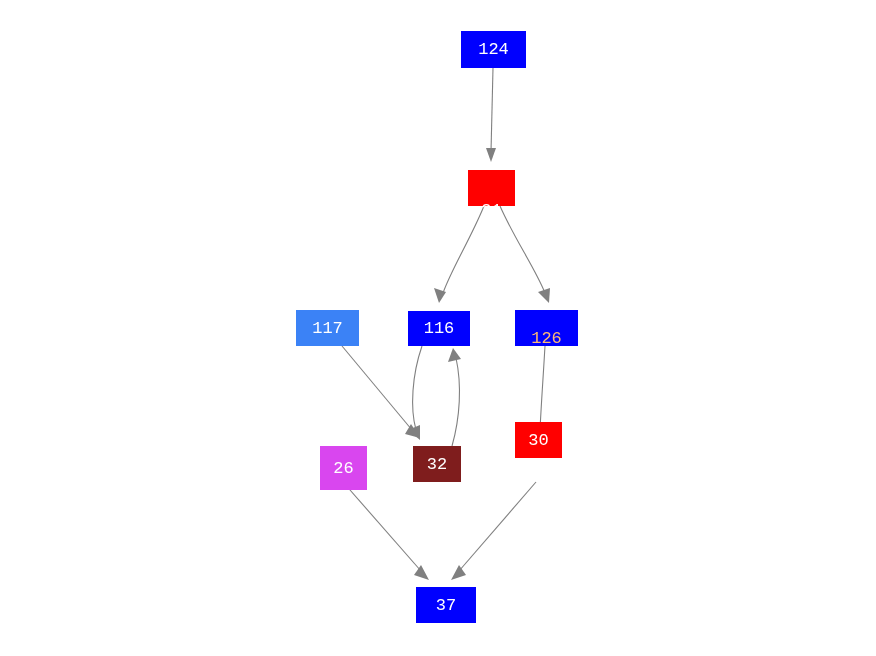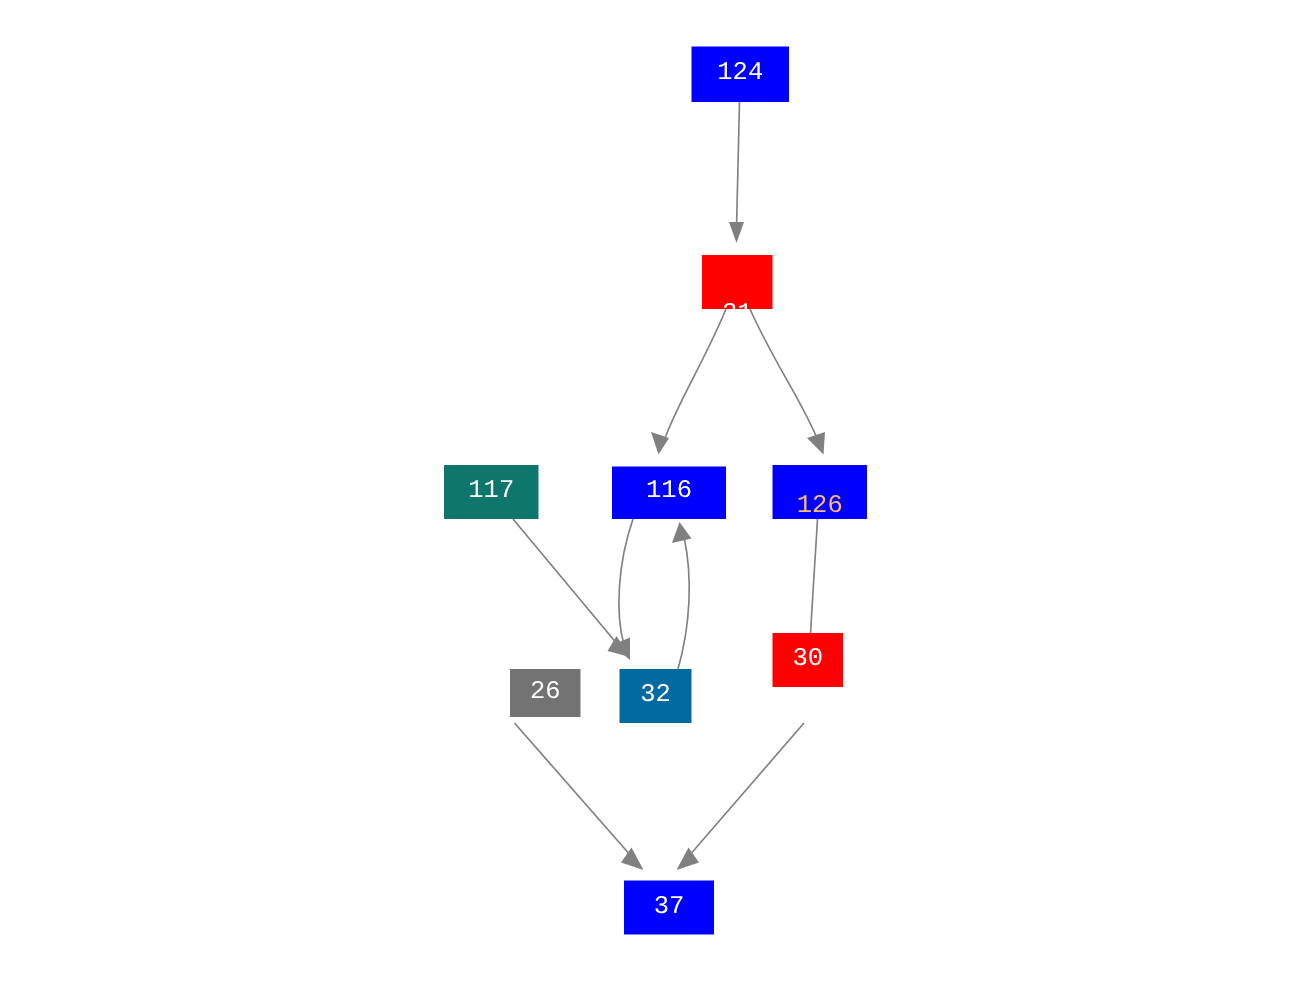--- a/index.html
+++ b/index.html
@@ -96,33 +96,33 @@
       </g>
     </svg>
 
   <div id="node-layer">
       <div class="node" style="left: 461px; top: 31px; width: 65px; height: 37px; background: rgb(0, 0, 255);">
         <span class="node-label" style="color: rgb(255, 255, 255);">124</span>
       </div>
       <div class="node" style="left: 468px; top: 170px; width: 47px; height: 36px; background: rgb(255, 0, 0);">
         <span class="node-label" style="color: rgb(255, 255, 255); margin-top: 44px;">31</span>
       </div>
-      <div class="node" style="left: 296px; top: 310px; width: 63px; height: 36px; background: #0f766e;">
+      <div class="node" style="left: 296px; top: 310px; width: 63px; height: 36px; background: #3b82f6;">
         <span class="node-label" style="color: rgb(255, 255, 255);">117</span>
       </div>
-      <div class="node" style="left: 408px; top: 311px; width: 76px; height: 35px; background: rgb(0, 0, 255);">
+      <div class="node" style="left: 408px; top: 311px; width: 62px; height: 35px; background: rgb(0, 0, 255);">
         <span class="node-label" style="color: rgb(255, 255, 255);">116</span>
       </div>
       <div class="node" style="left: 515px; top: 310px; width: 63px; height: 36px; background: rgb(0, 0, 255);">
         <span class="node-label" style="color: #fdba74; margin-top: 20px;">126</span>
       </div>
-      <div class="node" style="left: 320px; top: 446px; width: 47px; height: 32px; background: #737373; margin-left: 20px;">
+      <div class="node" style="left: 320px; top: 446px; width: 47px; height: 44px; background: #d946ef;">
         <span class="node-label" style="color: rgb(255, 255, 255);">26</span>
       </div>
-      <div class="node" style="left: 413px; top: 446px; width: 48px; height: 36px; background: #0369a1;">
+      <div class="node" style="left: 413px; top: 446px; width: 48px; height: 36px; background: #7f1d1d;">
         <span class="node-label" style="color: rgb(255, 255, 255);">32</span>
       </div>
       <div class="node" style="left: 515px; top: 422px; width: 47px; height: 36px; background: rgb(255, 0, 0);">
         <span class="node-label" style="color: rgb(255, 255, 255);">30</span>
       </div>
       <div class="node" style="left: 416px; top: 587px; width: 60px; height: 36px; background: rgb(0, 0, 255);">
         <span class="node-label" style="color: rgb(255, 255, 255);">37</span>
       </div>
     </div>
 

